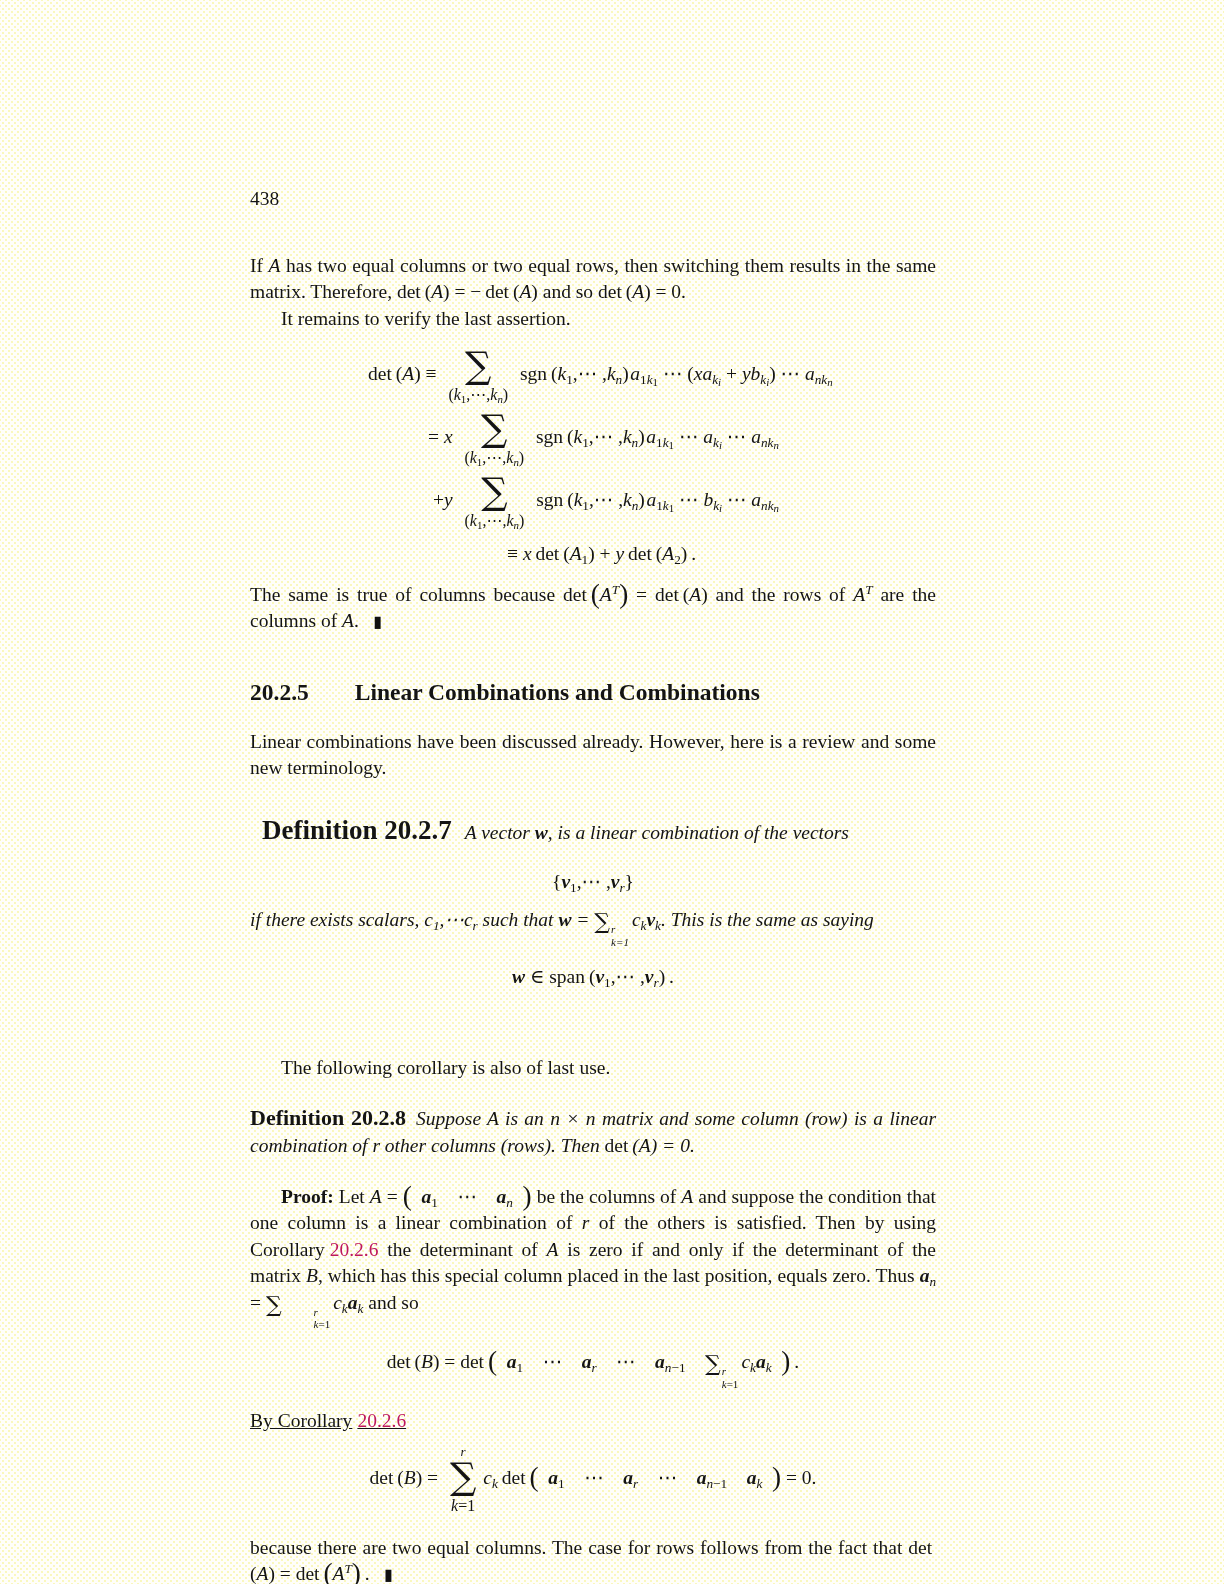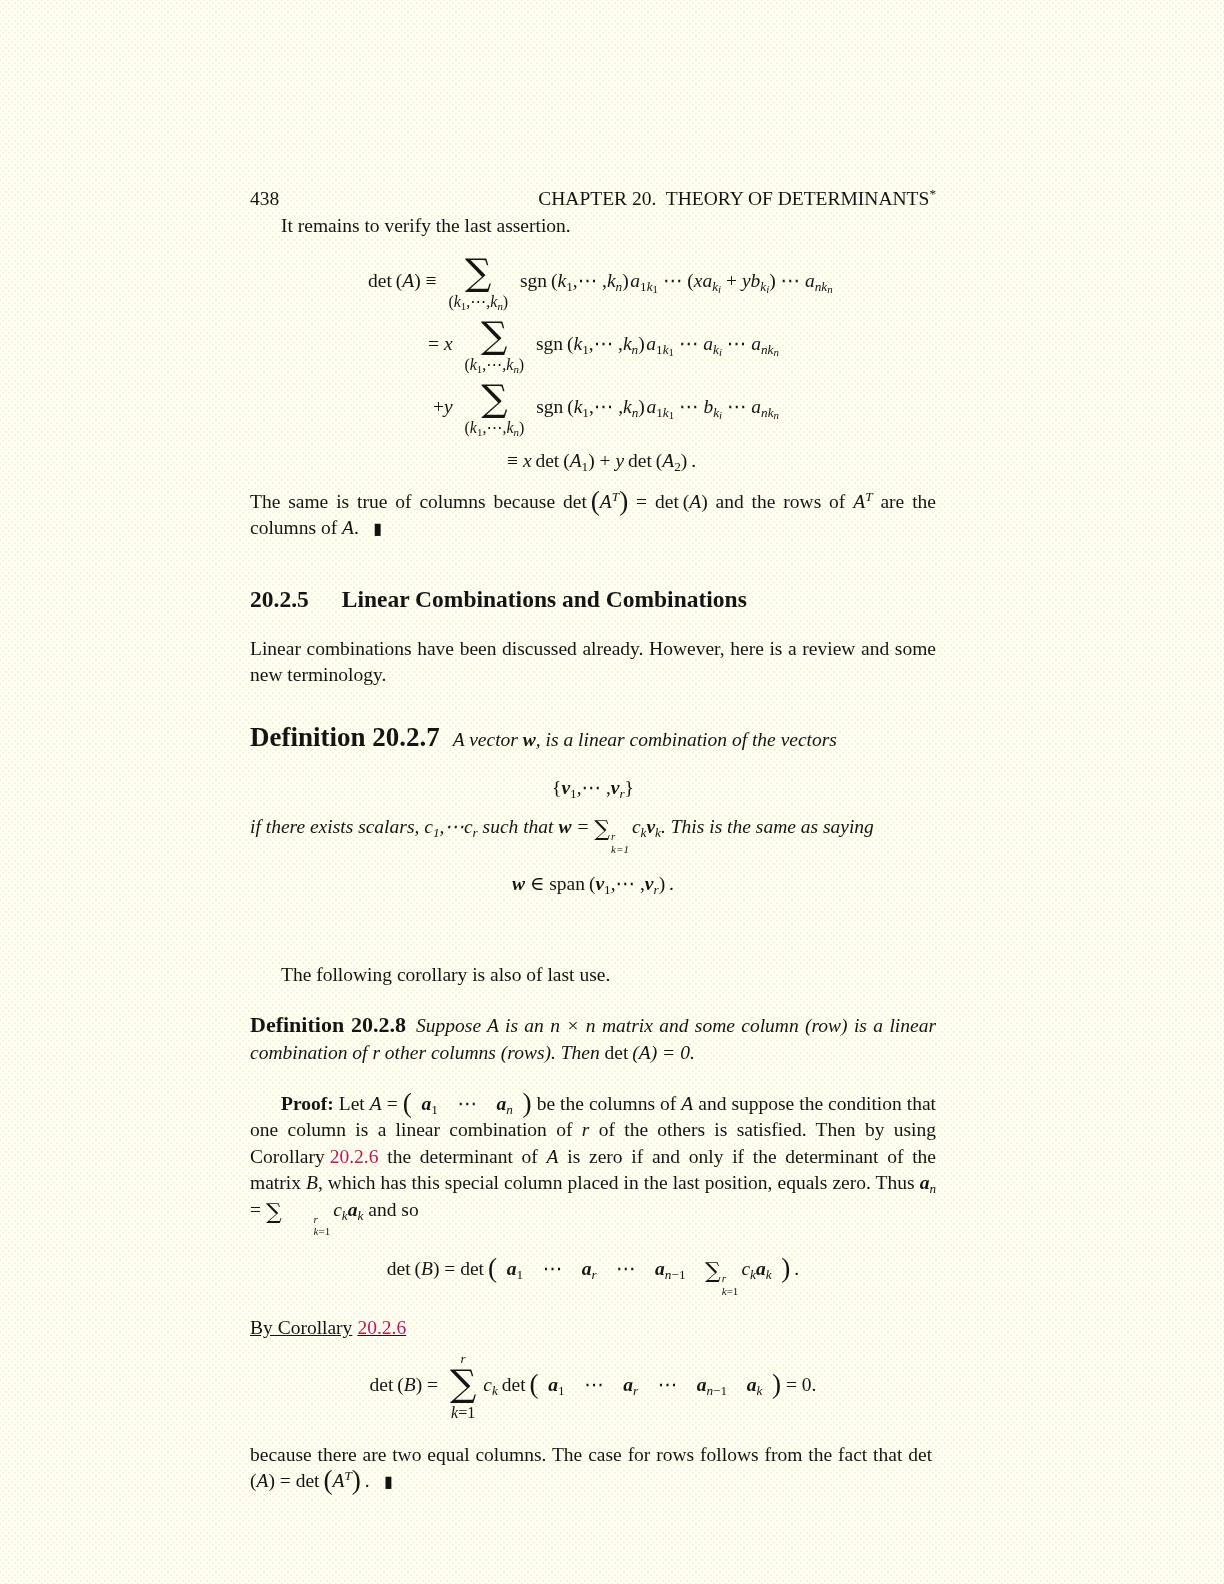--- a/index.html
+++ b/index.html
@@ -36,24 +36,24 @@
   .sumD{display:inline-flex;flex-direction:column;align-items:center;vertical-align:middle;margin:0 7px;}
   .sumD .ab{font-size:13px;line-height:1;margin-bottom:1px;}
   .sumD .sg{font-size:37px;line-height:.95;font-family:"DejaVu Serif",serif;}
   .sumD .lm{font-size:16px;line-height:1.1;margin-top:3px;white-space:nowrap;}
   .isg{font-size:22px;line-height:0;vertical-align:-3px;font-style:normal;font-family:"DejaVu Serif",serif;}
   .ss{display:inline-flex;flex-direction:column;align-items:flex-start;font-size:11px;line-height:1.15;vertical-align:-7px;margin:0 3px 0 1px;}
   .bp{font-size:140%;line-height:0;vertical-align:-2px;}
   .ctr{text-align:center;}
   .qed{font-family:"DejaVu Sans",sans-serif;font-size:16px;color:#111;}
   .sec{font-size:23.5px;font-weight:bold;margin-top:42px;}
-  .sec .num{margin-right:33px;}
+  .sec .num{margin-right:46px;}
   .mt-p4{margin-top:20px;}
   .defpara{margin-top:30px;}
-  .defhead{font-size:27px;font-weight:bold;margin-right:13px;}
+  .defhead{font-size:27px;font-weight:bold;margin-right:13px;margin-left:12px;}
   .deflead{font-style:italic;}
   .vecdisp{margin:20px 0 12px;}
   .it{font-style:italic;}
   .up{font-style:normal;}
   .spandisp{margin:16px 0;}
   .corintro{margin-top:64px;}
   .corpara{margin-top:22px;}
   .corhead{font-size:22px;font-weight:bold;margin-right:10px;}
   .proofpara{margin-top:24px;}
   .detb{margin:18px 0 4px;}
@@ -62,23 +62,23 @@
   .closing{margin-top:20px;}
   a.xref{color:#be185d;text-decoration:none;margin-left:5px;}
 </style>
 </head>
 <body>
 
 <div class="page">
 
   <header class="pagehead">
     <span>438</span>
-    <span>CHAPTER 20.&nbsp; THEORY OF DETERMINANTS<sup>*</sup></span>
   </header>
 
+  <p class="just mt-p1">If <i>A</i> has two equal columns or two equal rows, then switching them results in the same matrix. Therefore, det (<i>A</i>) = − det (<i>A</i>) and so det (<i>A</i>) = 0.</p>
   <p class="indent">It remains to verify the last assertion.</p>
 
   <div class="mathblock">
     <div class="mrow o1">det (<i>A</i>) ≡ <span class="sumD">
           <span class="sg">∑</span>
           <span class="lm">(<i>k</i><sub>1</sub>,⋯,<i>k</i><sub><i>n</i></sub>)</span>
         </span> sgn (<i>k</i><sub>1</sub>,⋯ ,<i>k</i><sub><i>n</i></sub>) <i>a</i><sub>1<i>k</i><sub>1</sub></sub> ⋯ (<i>xa</i><sub><i>k</i><sub><i>i</i></sub></sub> + <i>yb</i><sub><i>k</i><sub><i>i</i></sub></sub>) ⋯ <i>a</i><sub><i>nk</i><sub><i>n</i></sub></sub></div>
     <div class="mrow o2">= <i>x</i> <span class="sumD">
           <span class="sg">∑</span>
           <span class="lm">(<i>k</i><sub>1</sub>,⋯,<i>k</i><sub><i>n</i></sub>)</span>

